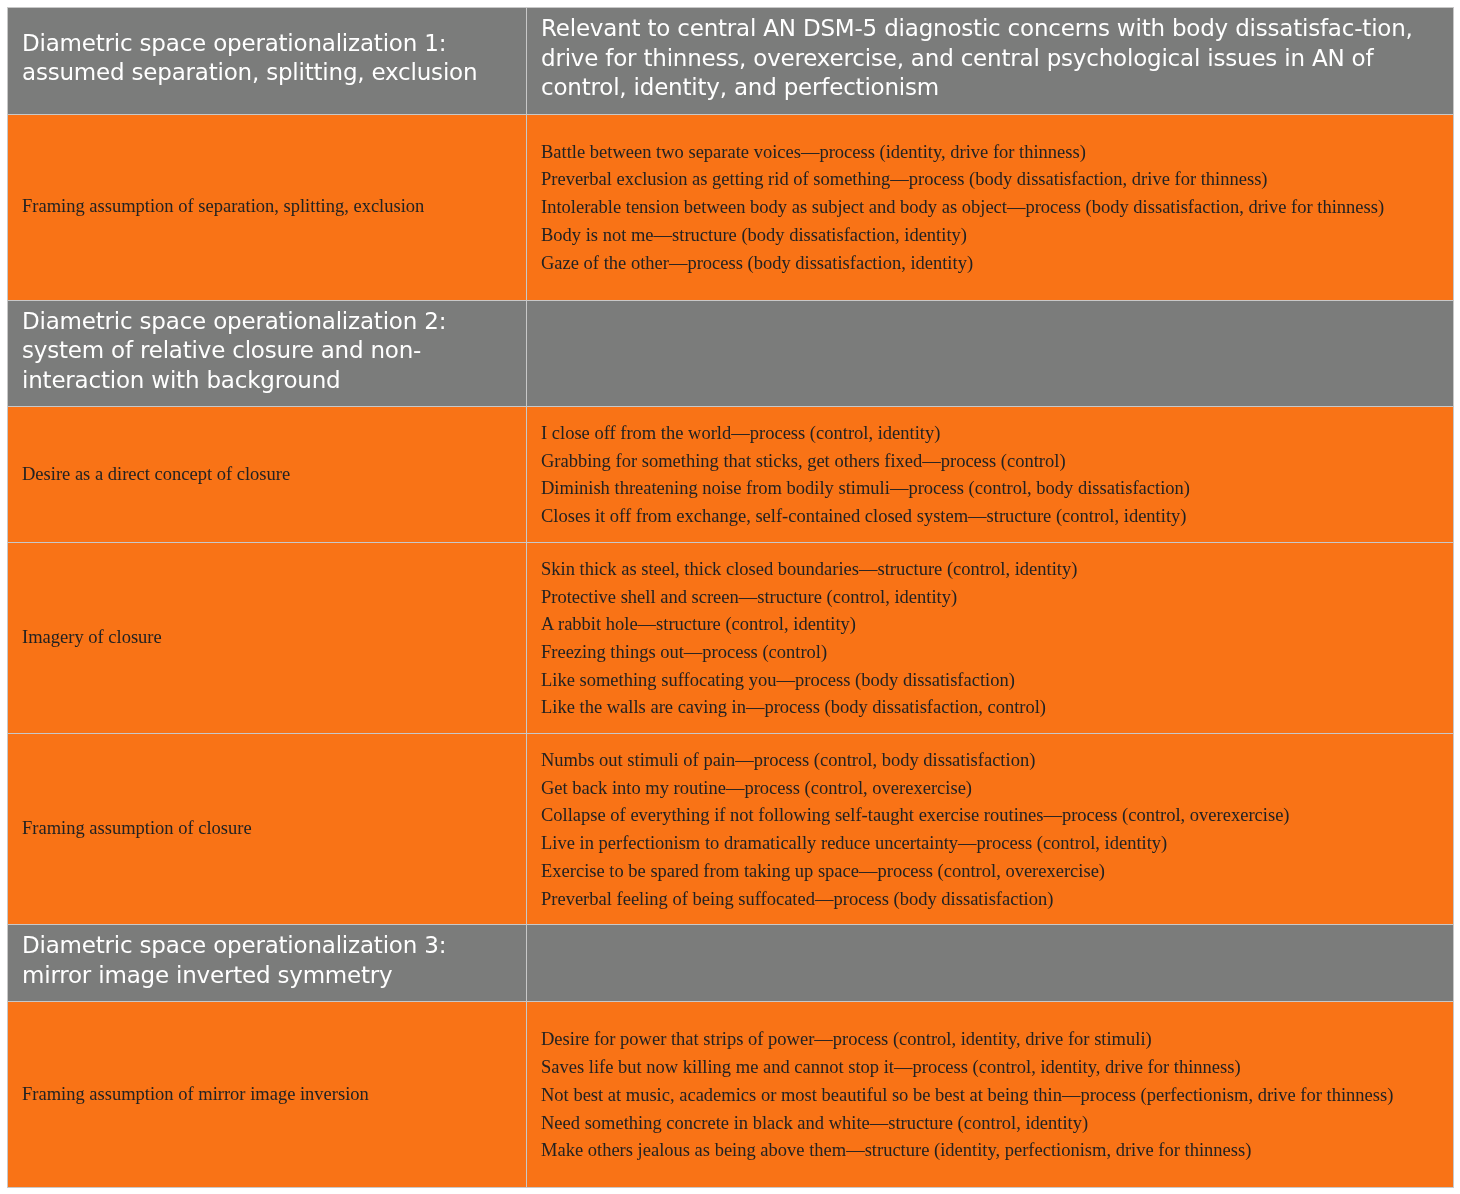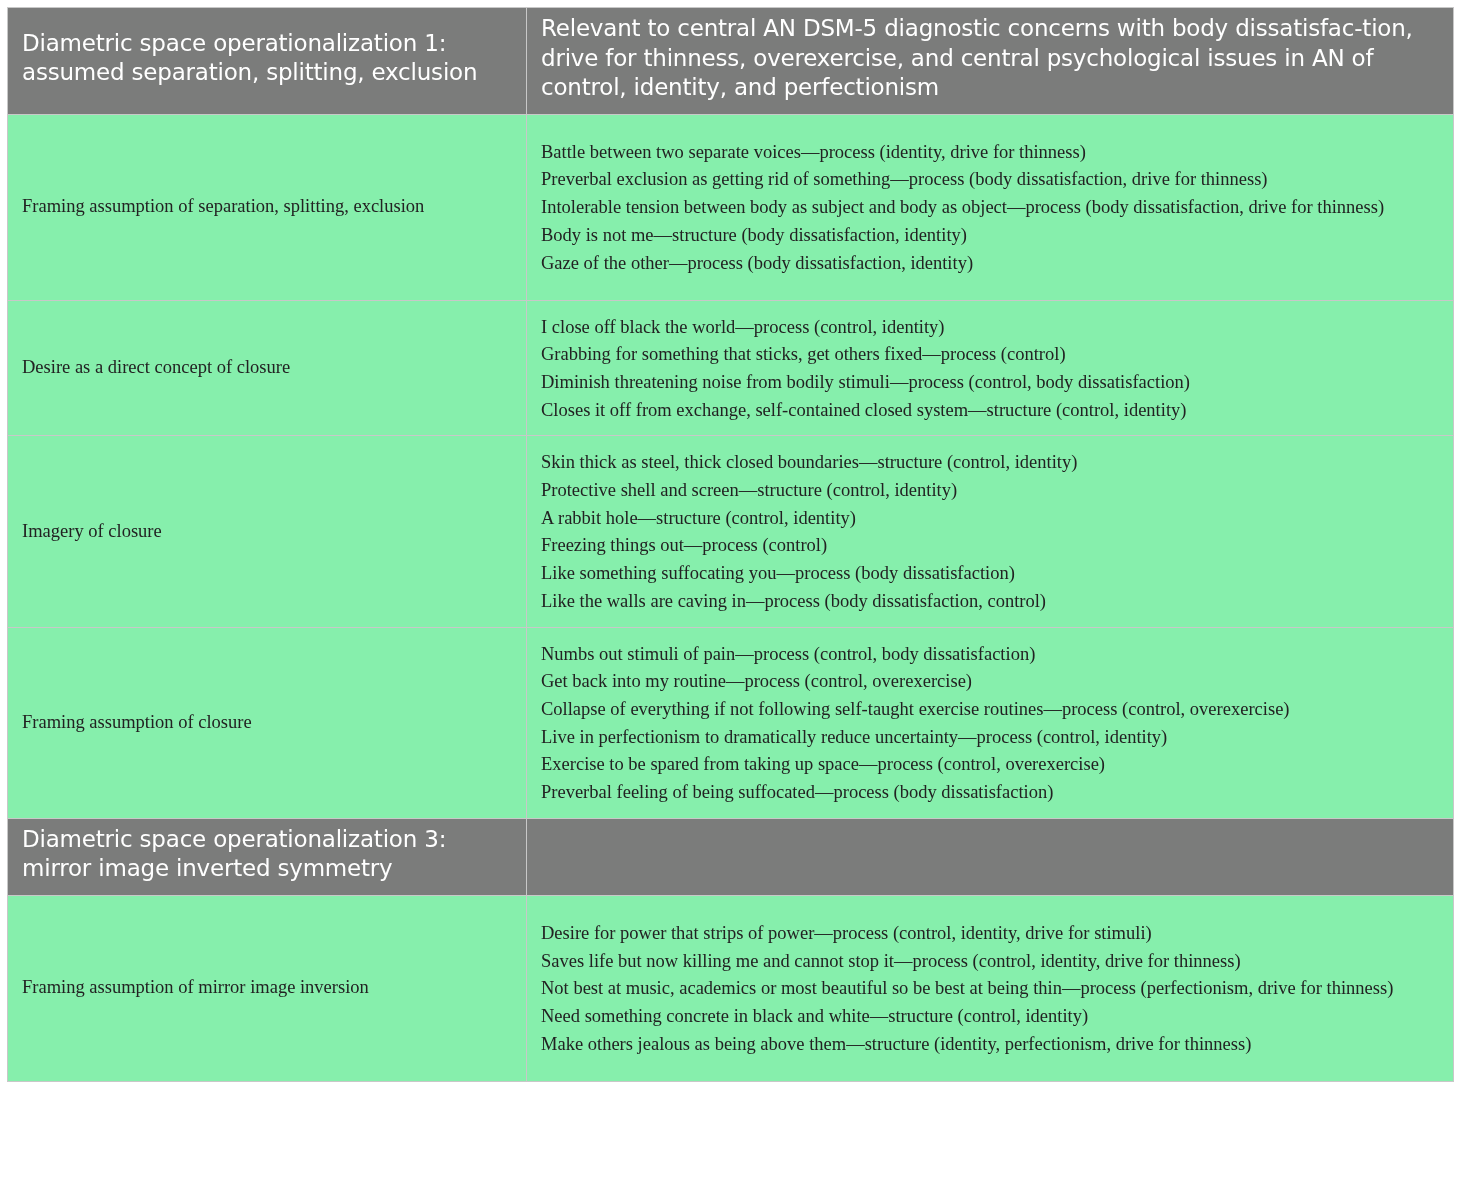--- a/index.html
+++ b/index.html
@@ -22,21 +22,21 @@
     color: #ffffff;
     font-family: "DejaVu Sans", sans-serif;
     font-size: 23px;
     line-height: 29.5px;
     padding: 6px 14px 11px 14px;
     font-weight: normal;
     letter-spacing: -0.2px;
   }
   tr.head td.h2 { padding-left: 14px; padding-right: 8px; }
   tr.body td {
-    background: #86efac;
+    background: #f97316;
     color: #222222;
     font-family: "Liberation Serif", serif;
     font-size: 18.5px;
     line-height: 27.7px;
   }
   tr.body td.lab { padding: 0 14px; }
   tr.body td.items { padding: 13px 14px 11px 14px; }
   .item { display: block; }
 </style>
 </head>
@@ -57,24 +57,28 @@
       <td class="lab">Framing assumption of separation, splitting, exclusion</td>
       <td class="items">
         <span class="item">Battle between two separate voices—process (identity, drive for thinness)</span>
         <span class="item">Preverbal exclusion as getting rid of something—process (body dissatisfaction, drive for thinness)</span>
         <span class="item">Intolerable tension between body as subject and body as object—process (body dissatisfaction, drive for thinness)</span>
         <span class="item">Body is not me—structure (body dissatisfaction, identity)</span>
         <span class="item">Gaze of the other—process (body dissatisfaction, identity)</span>
       </td>
     </tr>
 
+    <tr class="head">
+      <td>Diametric space operationalization 2: system of relative closure and non-interaction with background</td>
+      <td class="h2"></td>
+    </tr>
     <tr class="body" style="height:131px">
       <td class="lab">Desire as a direct concept of closure</td>
       <td class="items">
-        <span class="item">I close off black the world—process (control, identity)</span>
+        <span class="item">I close off from the world—process (control, identity)</span>
         <span class="item">Grabbing for something that sticks, get others fixed—process (control)</span>
         <span class="item">Diminish threatening noise from bodily stimuli—process (control, body dissatisfaction)</span>
         <span class="item">Closes it off from exchange, self-contained closed system—structure (control, identity)</span>
       </td>
     </tr>
     <tr class="body" style="height:187px">
       <td class="lab">Imagery of closure</td>
       <td class="items">
         <span class="item">Skin thick as steel, thick closed boundaries—structure (control, identity)</span>
         <span class="item">Protective shell and screen—structure (control, identity)</span>

